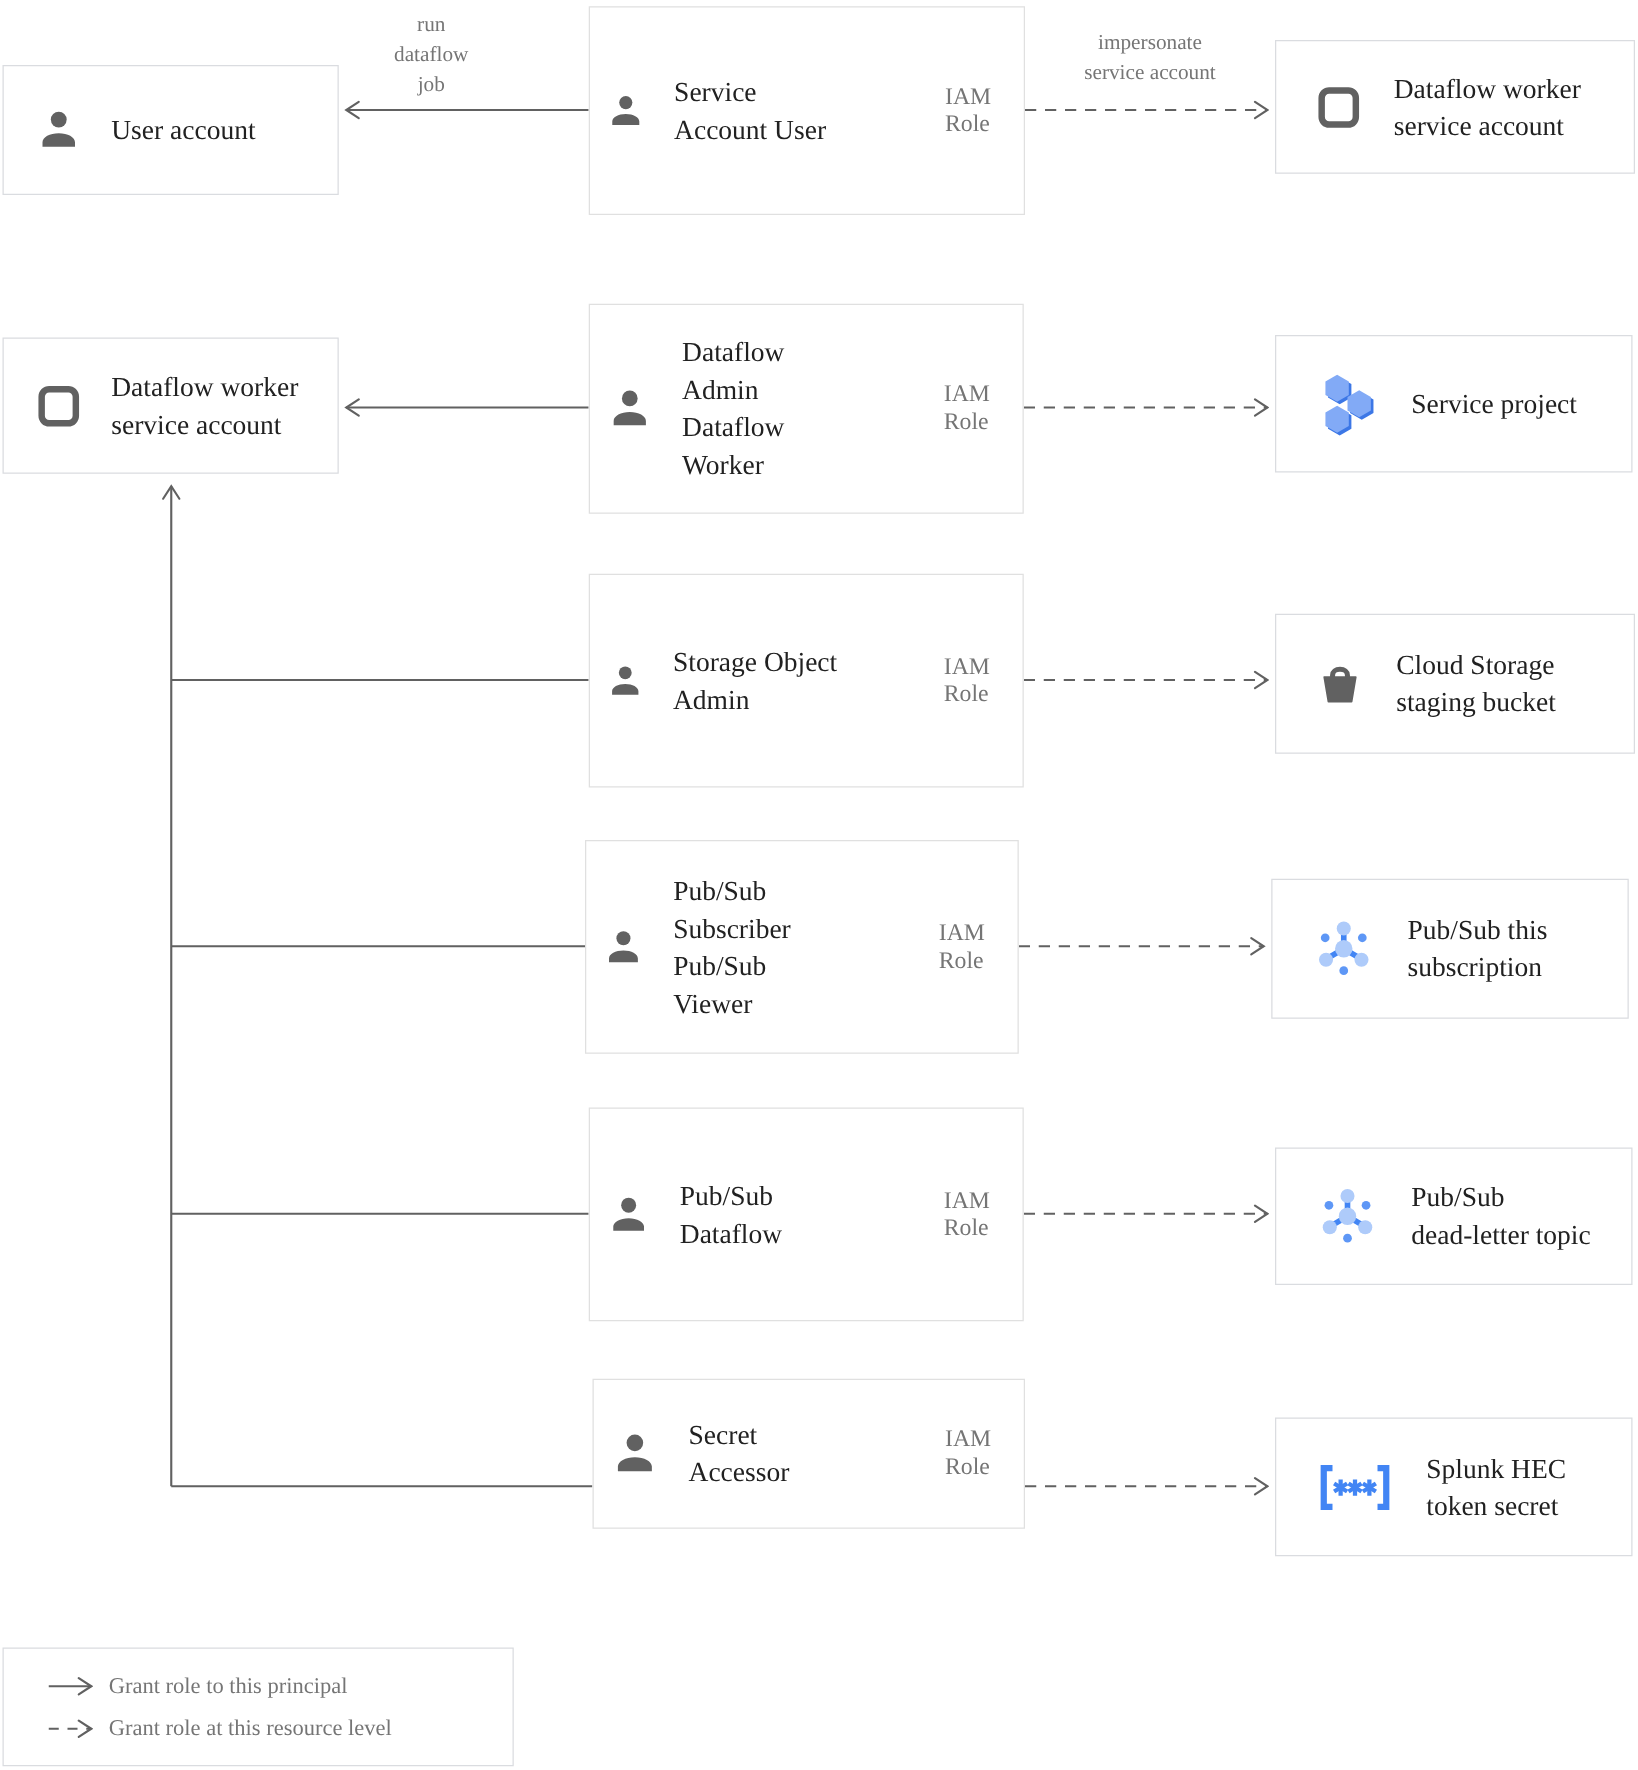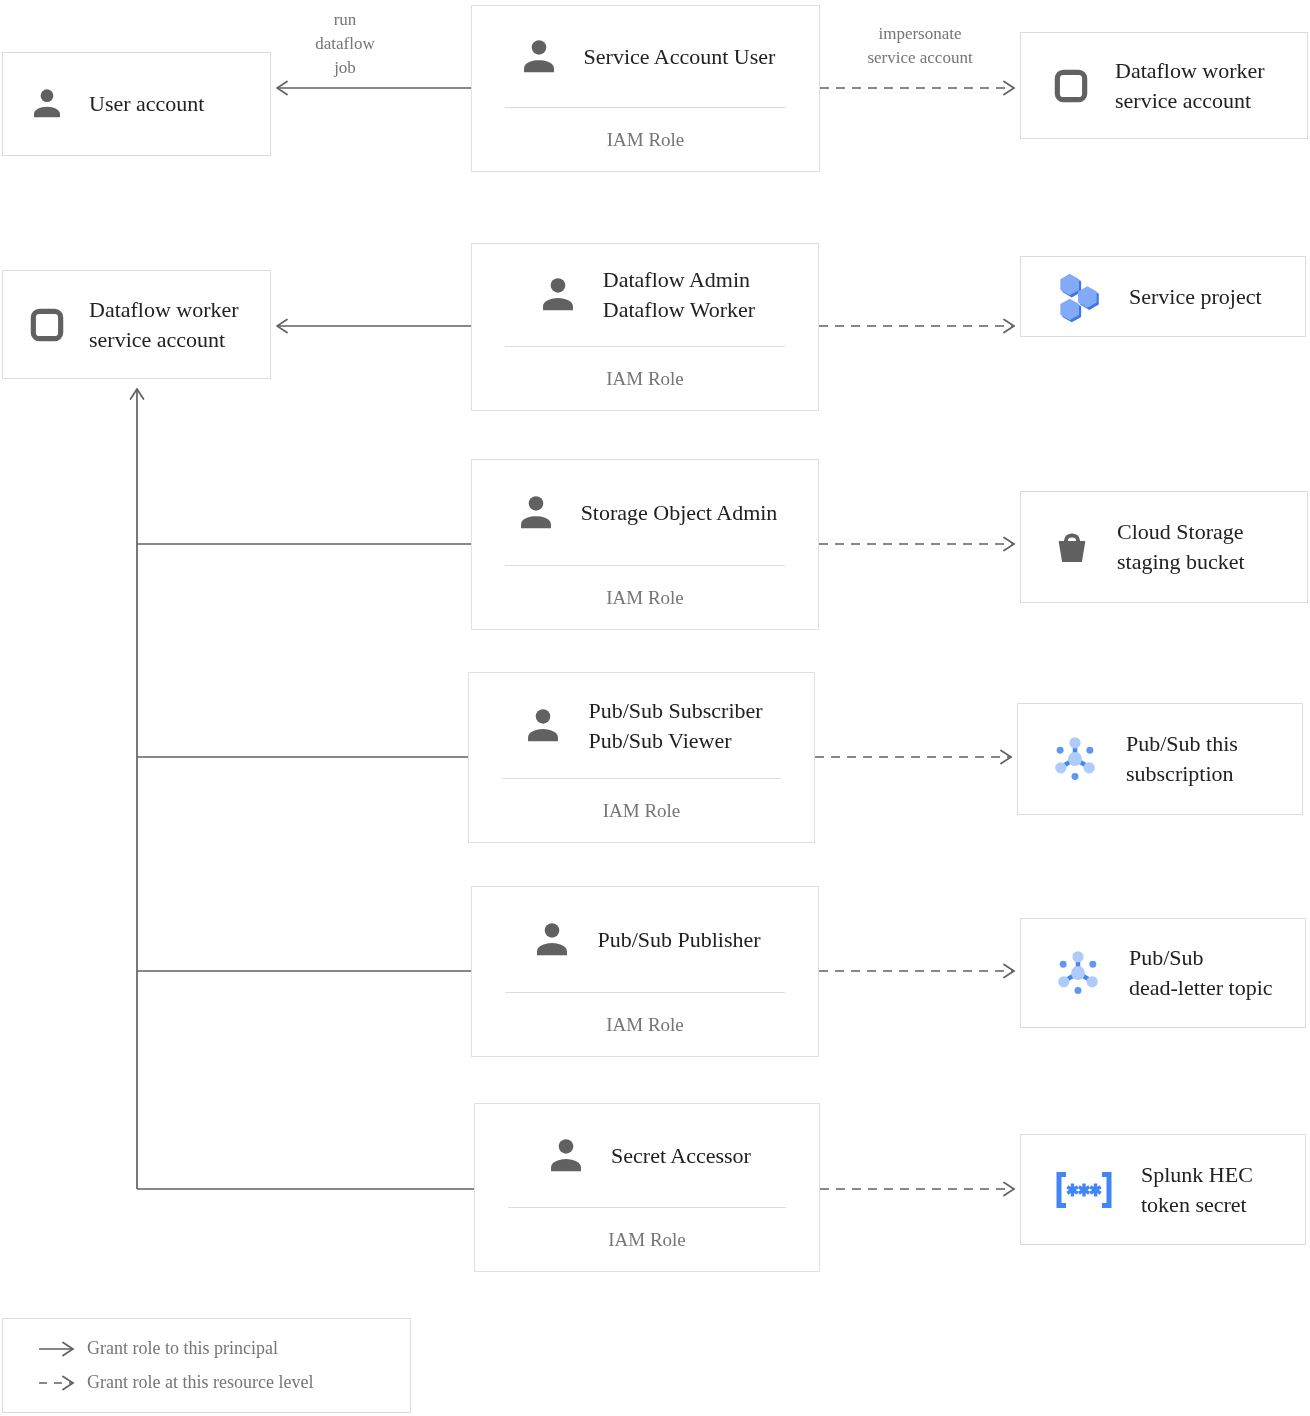--- a/index.html
+++ b/index.html
@@ -14,21 +14,21 @@
   .node{
     position:absolute;background:#fff;border:1px solid #dadce0;box-sizing:border-box;
     display:flex;align-items:center;color:#212121;font-size:22px;line-height:30px;
   }
   .node .nicon{flex:0 0 auto;margin-left:30px;margin-right:24px;}
   .node.compact .nicon{margin-left:24px;margin-right:22px;}
   .node-label span{display:block;}
 
   .role{
     position:absolute;background:#fff;border:1px solid #e0e0e0;box-sizing:border-box;
-    display:flex;flex-direction:column;
+    display:flex;flex-direction:row;
   }
   .role-top{flex:1 1 auto;display:flex;align-items:center;justify-content:center;gap:22px;padding:0 12px;}
   .role-titles{font-size:22px;line-height:30px;color:#212121;}
   .role-titles span{display:block;}
   .role-divider{height:1px;background:#dadce0;margin:0 33px;}
   .role-sub{flex:0 0 63px;display:flex;align-items:center;justify-content:center;
     font-size:19px;color:#757575;}
 
   .edge-label{position:absolute;text-align:center;font-size:17px;line-height:24px;color:#757575;}
   .edge-label span{display:block;}
@@ -130,21 +130,21 @@
       </svg>
       <div class="role-titles">
         <span>Dataflow Admin</span>
         <span>Dataflow Worker</span>
       </div>
     </div>
     <div class="role-divider"></div>
     <div class="role-sub">IAM Role</div>
   </div>
 
-  <div class="node" style="left:1020px;top:256px;width:286px;height:81px">
+  <div class="node" style="left:1020px;top:268px;width:286px;height:110px">
     <svg class="nicon" width="54" height="54" viewBox="0 0 26 26">
       <polygon points="10,2.8 14.5,5.4 14.5,10.6 10,13.2 5.5,10.6 5.5,5.4" fill="#3c77e6"></polygon>
       <polygon points="9,1.8 13.5,4.4 13.5,9.6 9,12.2 4.5,9.6 4.5,4.4" fill="#82aaf6"></polygon>
       <polygon points="18.5,8.8 23,11.4 23,16.6 18.5,19.2 14,16.6 14,11.4" fill="#3c77e6"></polygon>
       <polygon points="17.5,7.8 22,10.4 22,15.6 17.5,18.2 13,15.6 13,10.4" fill="#82aaf6"></polygon>
       <polygon points="10,14.8 14.5,17.4 14.5,22.6 10,25.2 5.5,22.6 5.5,17.4" fill="#3c77e6"></polygon>
       <polygon points="9,13.8 13.5,16.4 13.5,21.6 9,24.2 4.5,21.6 4.5,16.4" fill="#82aaf6"></polygon>
     </svg>
     <div class="node-label">
       <span>Service project</span>
@@ -212,21 +212,21 @@
     </div>
   </div>
 
   <div class="role" style="left:471px;top:886px;width:348px;height:171px">
     <div class="role-top">
       <svg width="46" height="46" viewBox="0 0 24 24">
         <circle cx="12" cy="7" r="3.8" fill="#616161"></circle>
         <path d="M12 13.6c-4.3 0-7.8 1.9-7.8 4.3V20h15.6v-2.1c0-2.4-3.5-4.3-7.8-4.3z" fill="#616161"></path>
       </svg>
       <div class="role-titles">
-        <span>Pub/Sub Publisher</span>
+        <span>Pub/Sub Dataflow</span>
       </div>
     </div>
     <div class="role-divider"></div>
     <div class="role-sub">IAM Role</div>
   </div>
 
   <div class="node" style="left:1020px;top:918px;width:286px;height:110px">
     <svg class="nicon" width="54" height="54" viewBox="0 0 24 24">
       <g stroke="#4285f4" stroke-width="2">
         <line x1="12" y1="12" x2="12" y2="5.2"></line>
@@ -240,21 +240,21 @@
       <circle cx="5.4" cy="8.1" r="1.55" fill="#5e97f6"></circle>
       <circle cx="18.6" cy="8.1" r="1.55" fill="#5e97f6"></circle>
       <circle cx="12" cy="19.8" r="1.55" fill="#5e97f6"></circle>
     </svg>
     <div class="node-label">
       <span>Pub/Sub</span>
       <span>dead-letter topic</span>
     </div>
   </div>
 
-  <div class="role" style="left:474px;top:1103px;width:346px;height:169px">
+  <div class="role" style="left:474px;top:1103px;width:346px;height:120px">
     <div class="role-top">
       <svg width="46" height="46" viewBox="0 0 24 24">
         <circle cx="12" cy="7" r="3.8" fill="#616161"></circle>
         <path d="M12 13.6c-4.3 0-7.8 1.9-7.8 4.3V20h15.6v-2.1c0-2.4-3.5-4.3-7.8-4.3z" fill="#616161"></path>
       </svg>
       <div class="role-titles">
         <span>Secret Accessor</span>
       </div>
     </div>
     <div class="role-divider"></div>

